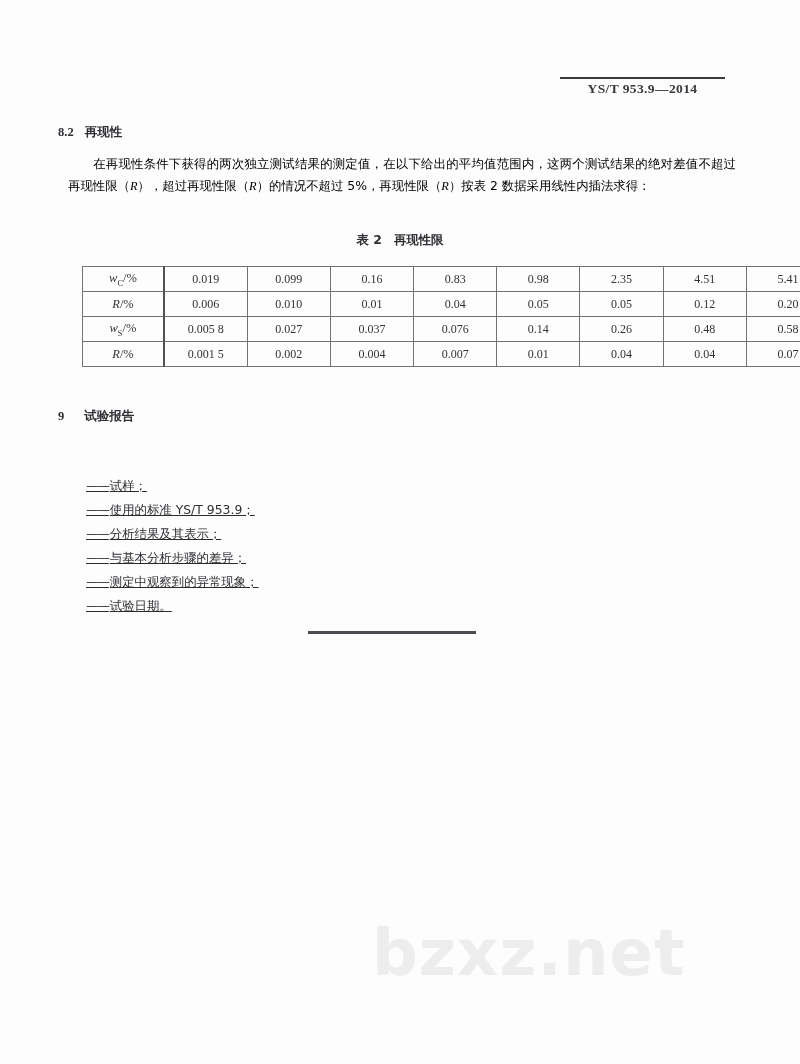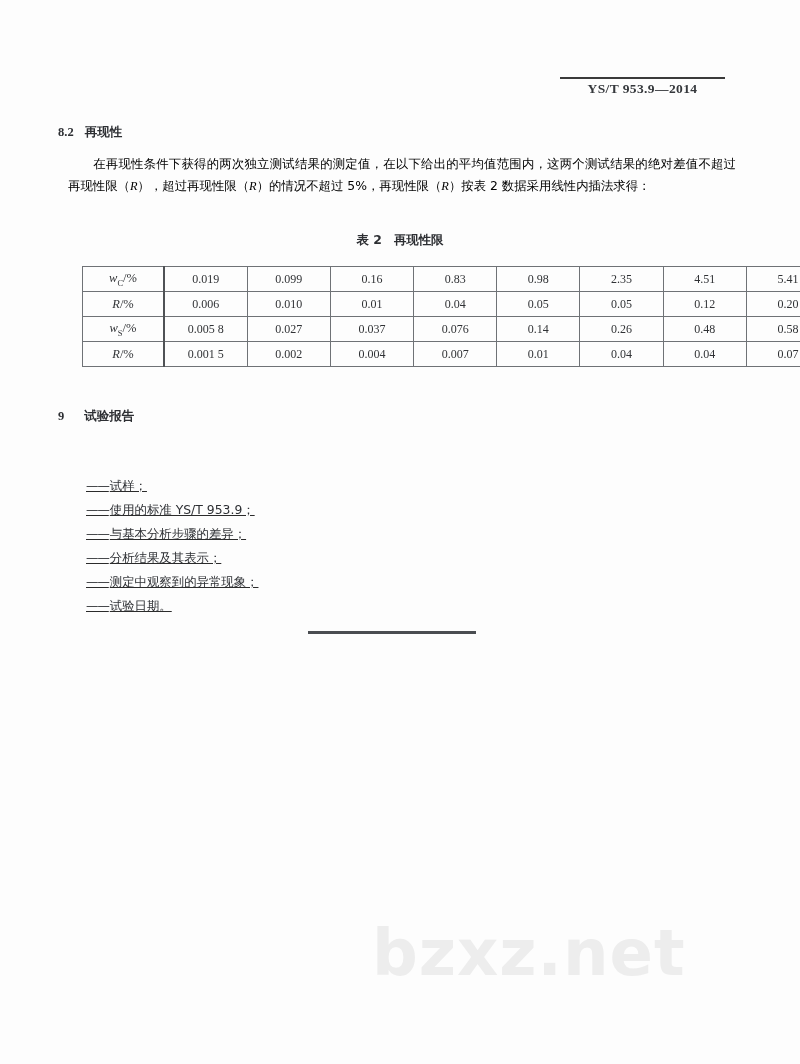--- a/index.html
+++ b/index.html
@@ -261,22 +261,22 @@
   </div>
 
   <div class="sec-heading sec-9">
     <span class="num">9</span><span class="gap-l"></span><span>试验报告</span>
   </div>
 
 
   <ul class="dash-list">
     <li><span class="dash">——</span><span>试样；</span></li>
     <li><span class="dash">——</span><span>使用的标准 YS/T 953.9；</span></li>
+    <li><span class="dash">——</span><span>分析结果及其表示；</span></li>
     <li><span class="dash">——</span><span>与基本分析步骤的差异；</span></li>
-    <li><span class="dash">——</span><span>分析结果及其表示；</span></li>
     <li><span class="dash">——</span><span>测定中观察到的异常现象；</span></li>
     <li><span class="dash">——</span><span>试验日期。</span></li>
   </ul>
 
   <div class="end-rule"></div>
 
   <div class="watermark">bzxz.net</div>
 
 </div>
 

